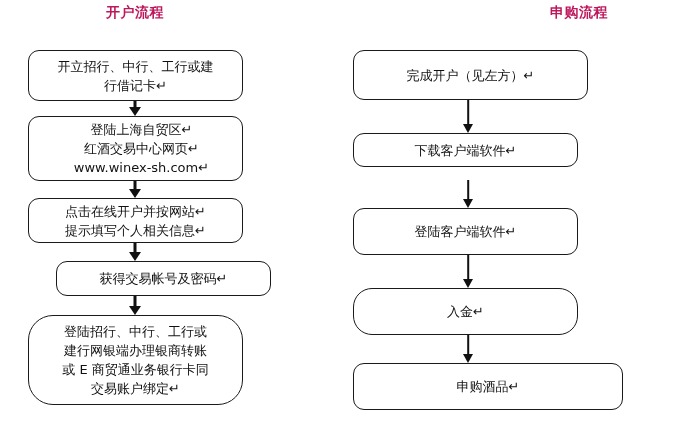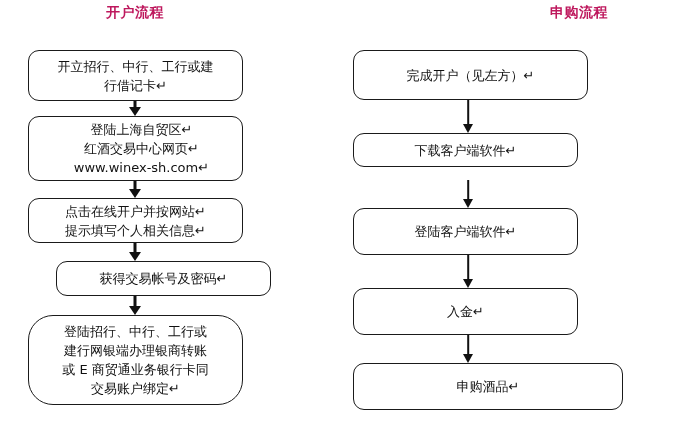--- a/index.html
+++ b/index.html
@@ -183,21 +183,21 @@
 
     <div class="node" style="left:5px; top:208px; width:225px; height:47px;">
       <span class="node-text">登陆客户端软件↵</span>
     </div>
 
     <div class="arrow thin" style="left:120px; top:255px; height:33px;">
       <div class="shaft" style="height:25px;"></div>
       <div class="head"></div>
     </div>
 
-    <div class="node" style="left:5px; top:288px; width:225px; height:47px;">
+    <div class="node" style="left:5px; top:288px; width:225px; height:47px;border-radius:19px;">
       <span class="node-text">入金↵</span>
     </div>
 
     <div class="arrow thin" style="left:120px; top:335px; height:28px;">
       <div class="shaft" style="height:20px;"></div>
       <div class="head"></div>
     </div>
 
     <div class="node" style="left:5px; top:363px; width:270px; height:47px;">
       <span class="node-text">申购酒品↵</span>

